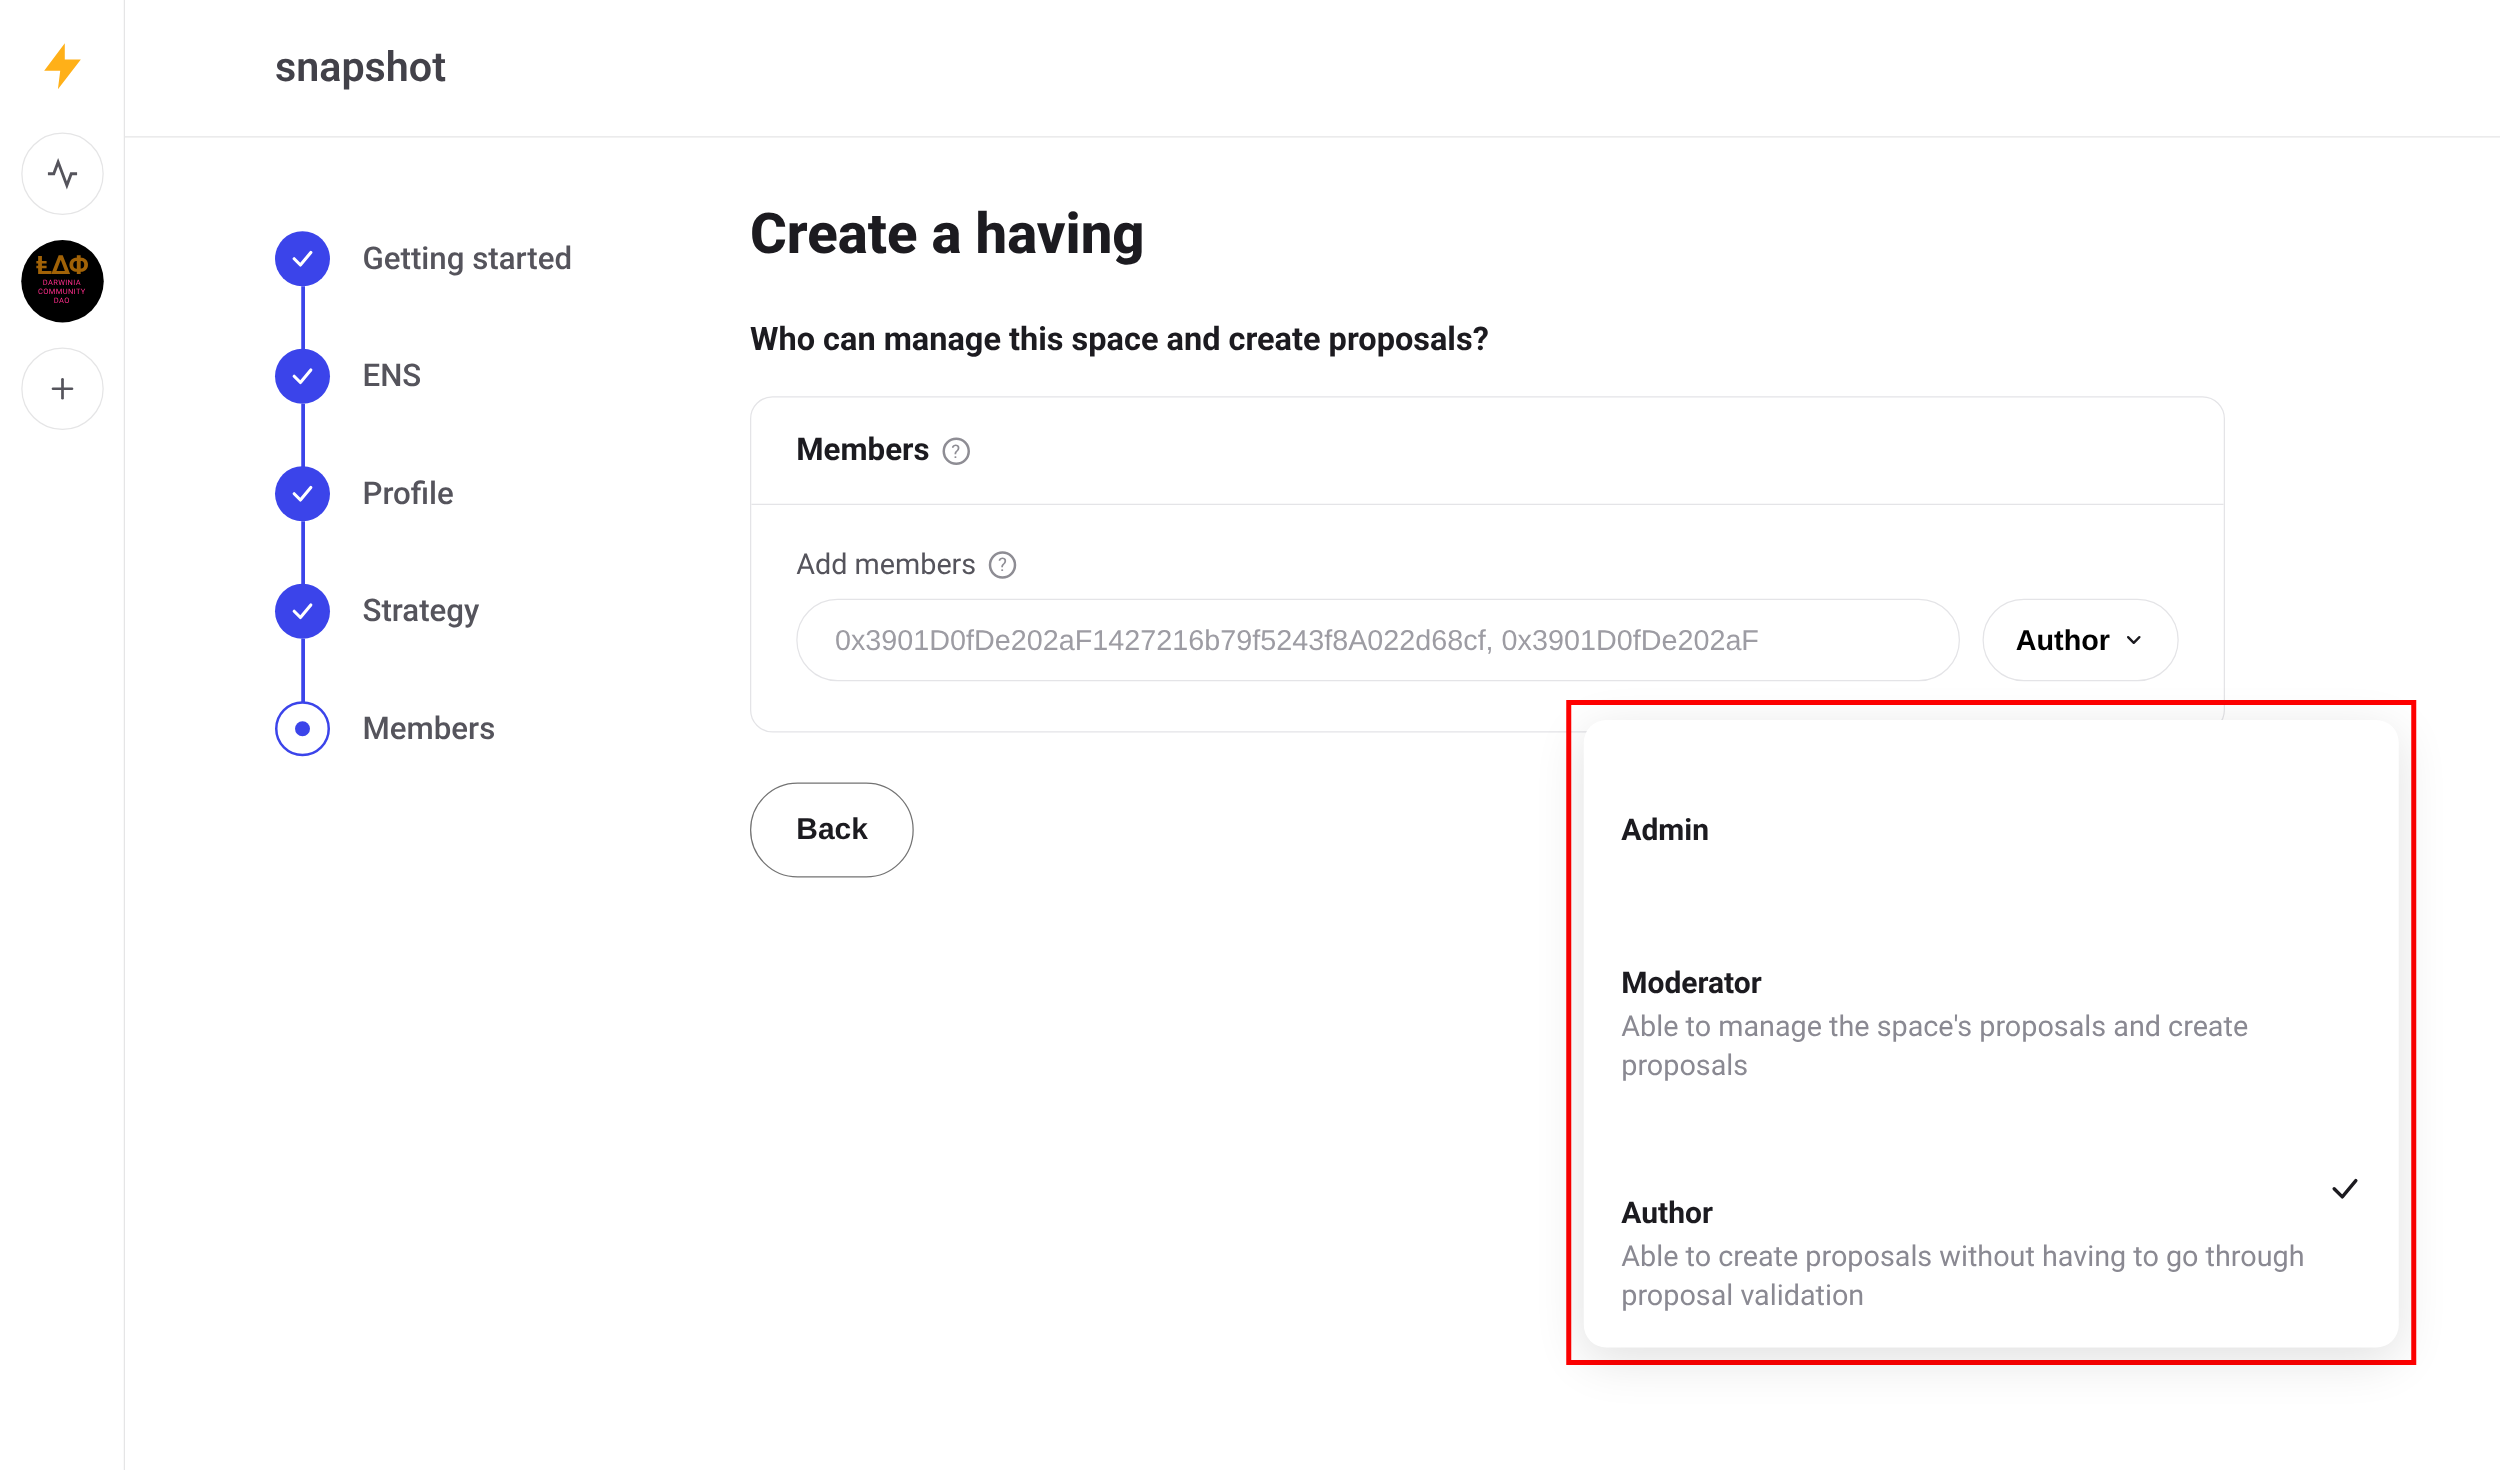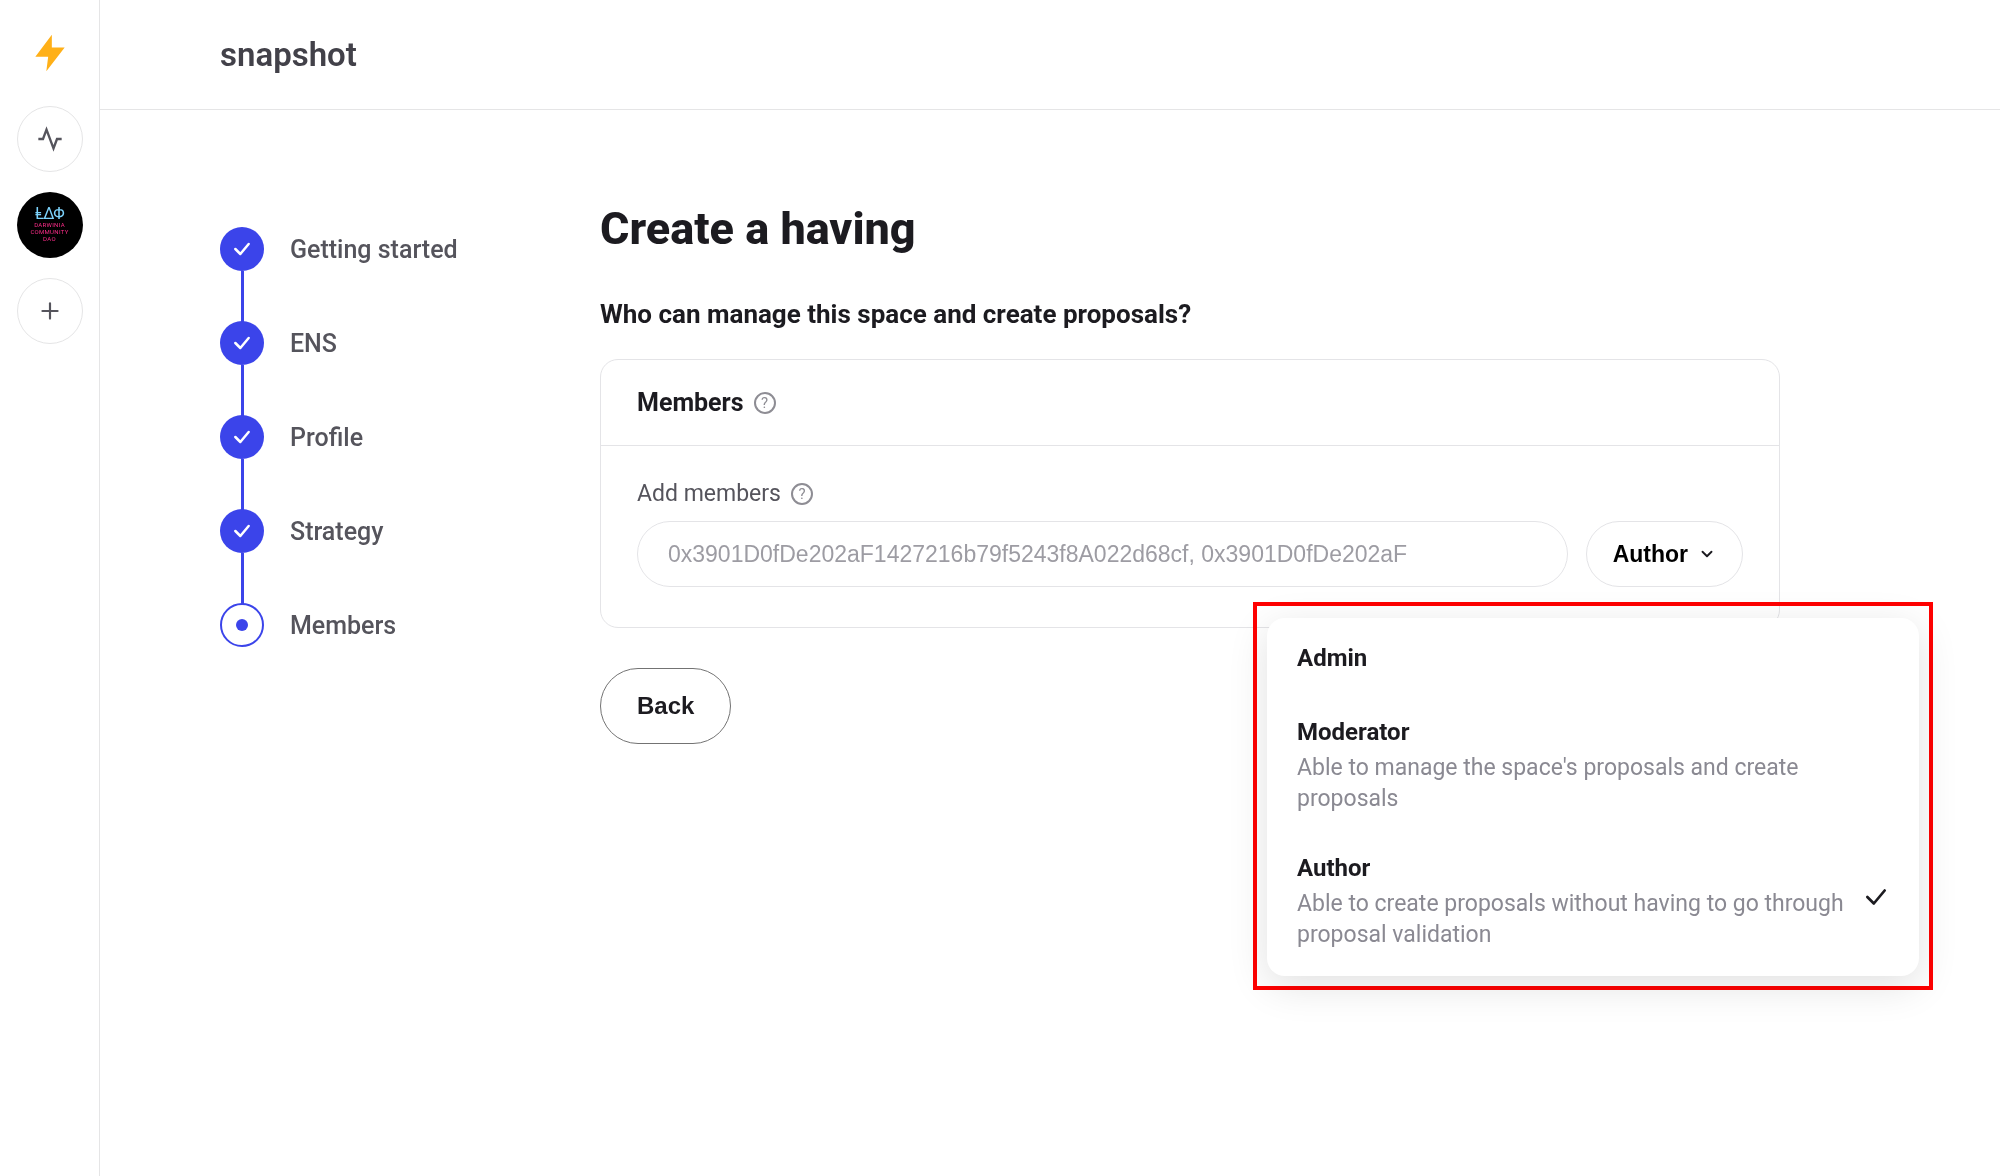--- a/index.html
+++ b/index.html
@@ -32,36 +32,36 @@
   .rail-circle {
     border: 1px solid #e5e5e6;
     background: #fff;
   }
   .rail-circle.dark {
     background: #000;
     border: none;
     position: relative;
   }
   .rail-circle.dark .pink-text {
-    color: #7dd3fc;
-    font-size: 16px;
-    font-weight: 400;
+    color: #a16207;
+    font-size: 21px;
+    font-weight: 700;
     letter-spacing: -1px;
     line-height: 0.7;
   }
   .rail-circle.dark .pink-sub {
     color: #ff2d8a;
     font-size: 6px;
     letter-spacing: 0.3px;
     text-align: center;
   }
   .rail-dark-inner { display:flex; flex-direction:column; align-items:center; gap:2px; }
 
   
-  .main { flex: 1; display: flex; flex-direction: column; gap: 42px; }
+  .main { flex: 1; display: flex; flex-direction: column; }
 
   .topbar {
     height: 110px;
     border-bottom: 1px solid #e5e5e6;
     display: flex;
     align-items: center;
     padding: 0 40px 0 120px;
   }
   .app-title {
     font-size: 33px;
@@ -200,21 +200,21 @@
   .dropdown {
     width: 652px;
     background: #fff;
     border-radius: 18px;
     box-shadow: 0 10px 40px rgba(0,0,0,0.12);
     padding: 6px 0;
     margin: 0 10px;
   }
   .dd-item { padding: 20px 30px; display: flex; gap: 18px; align-items: flex-start; }
   .dd-text { flex: 1; }
-  .dd-title { font-size: 24px; font-weight: 700; margin-bottom: 6px; }
+  .dd-title { font-size: 24px; font-weight: 700; margin-bottom: 6px; margin-top: 48px; }
   .dd-desc { font-size: 23px; color: #8a8992; line-height: 1.35; }
   .dd-check { margin-top: 30px; flex-shrink: 0; }
 </style>
 </head>
 <body>
 
 <div class="app">
   <div class="rail">
     <div class="rail-item rail-logo">
       <svg viewBox="0 0 24 24" fill="none">

